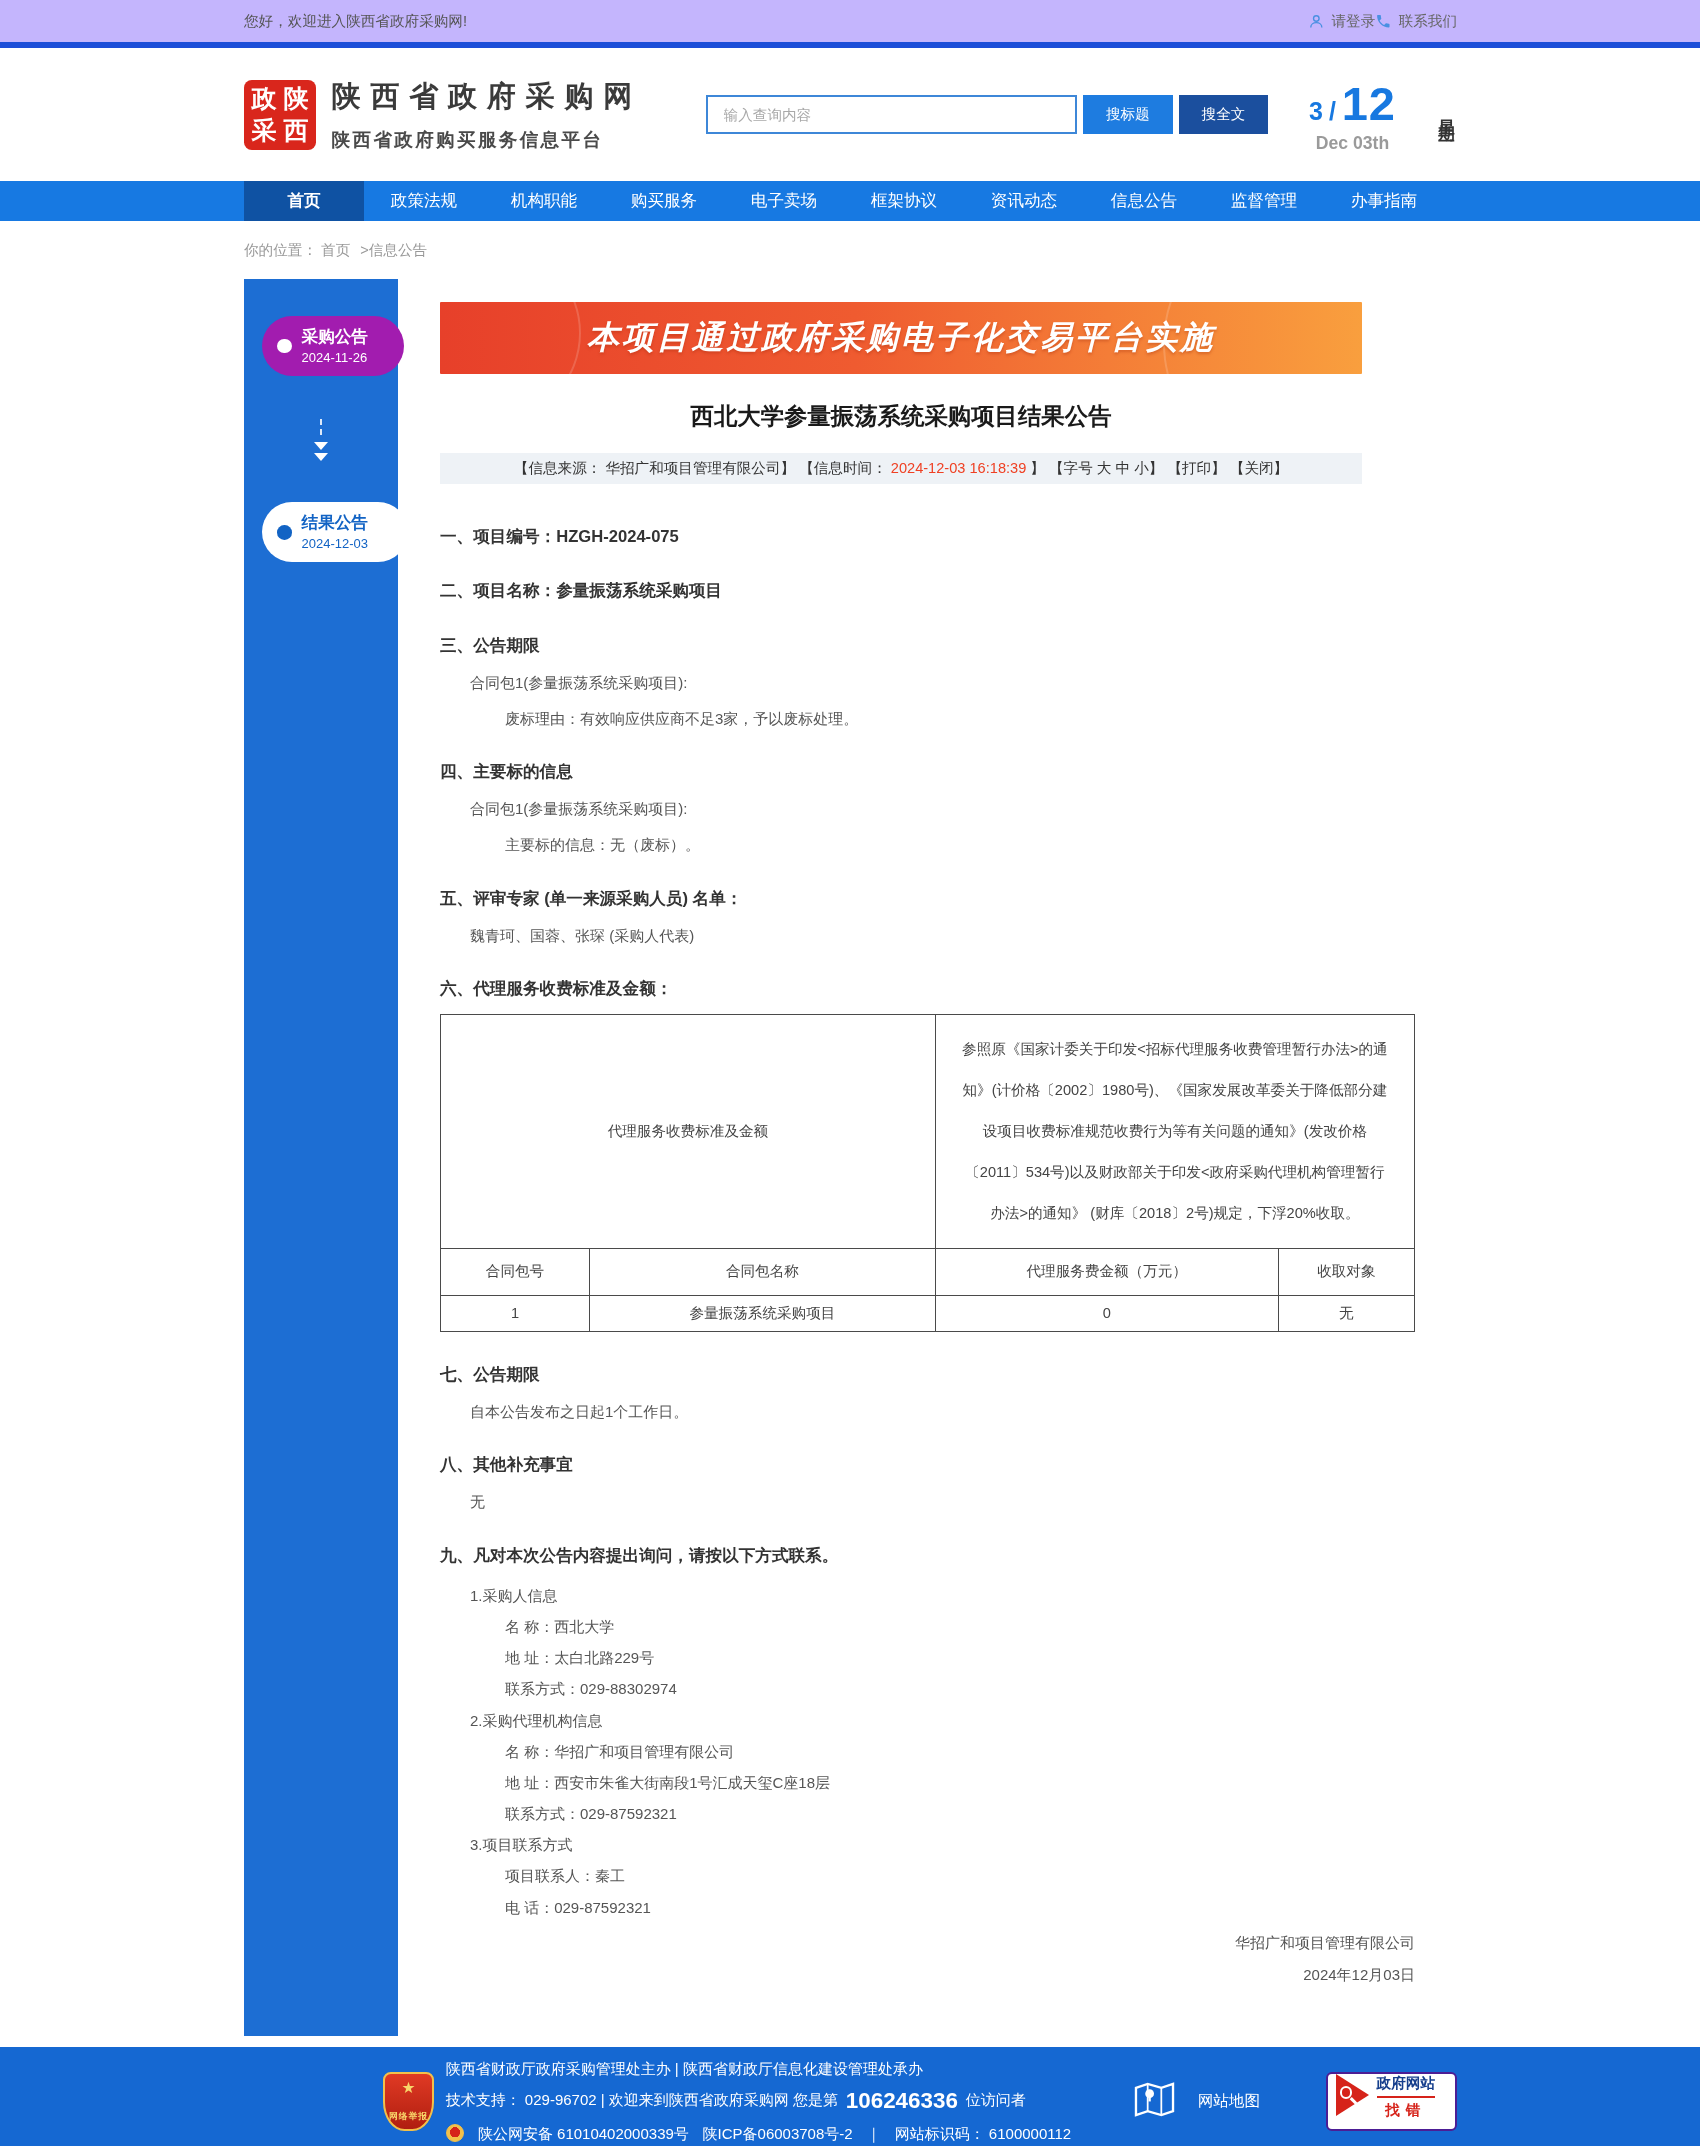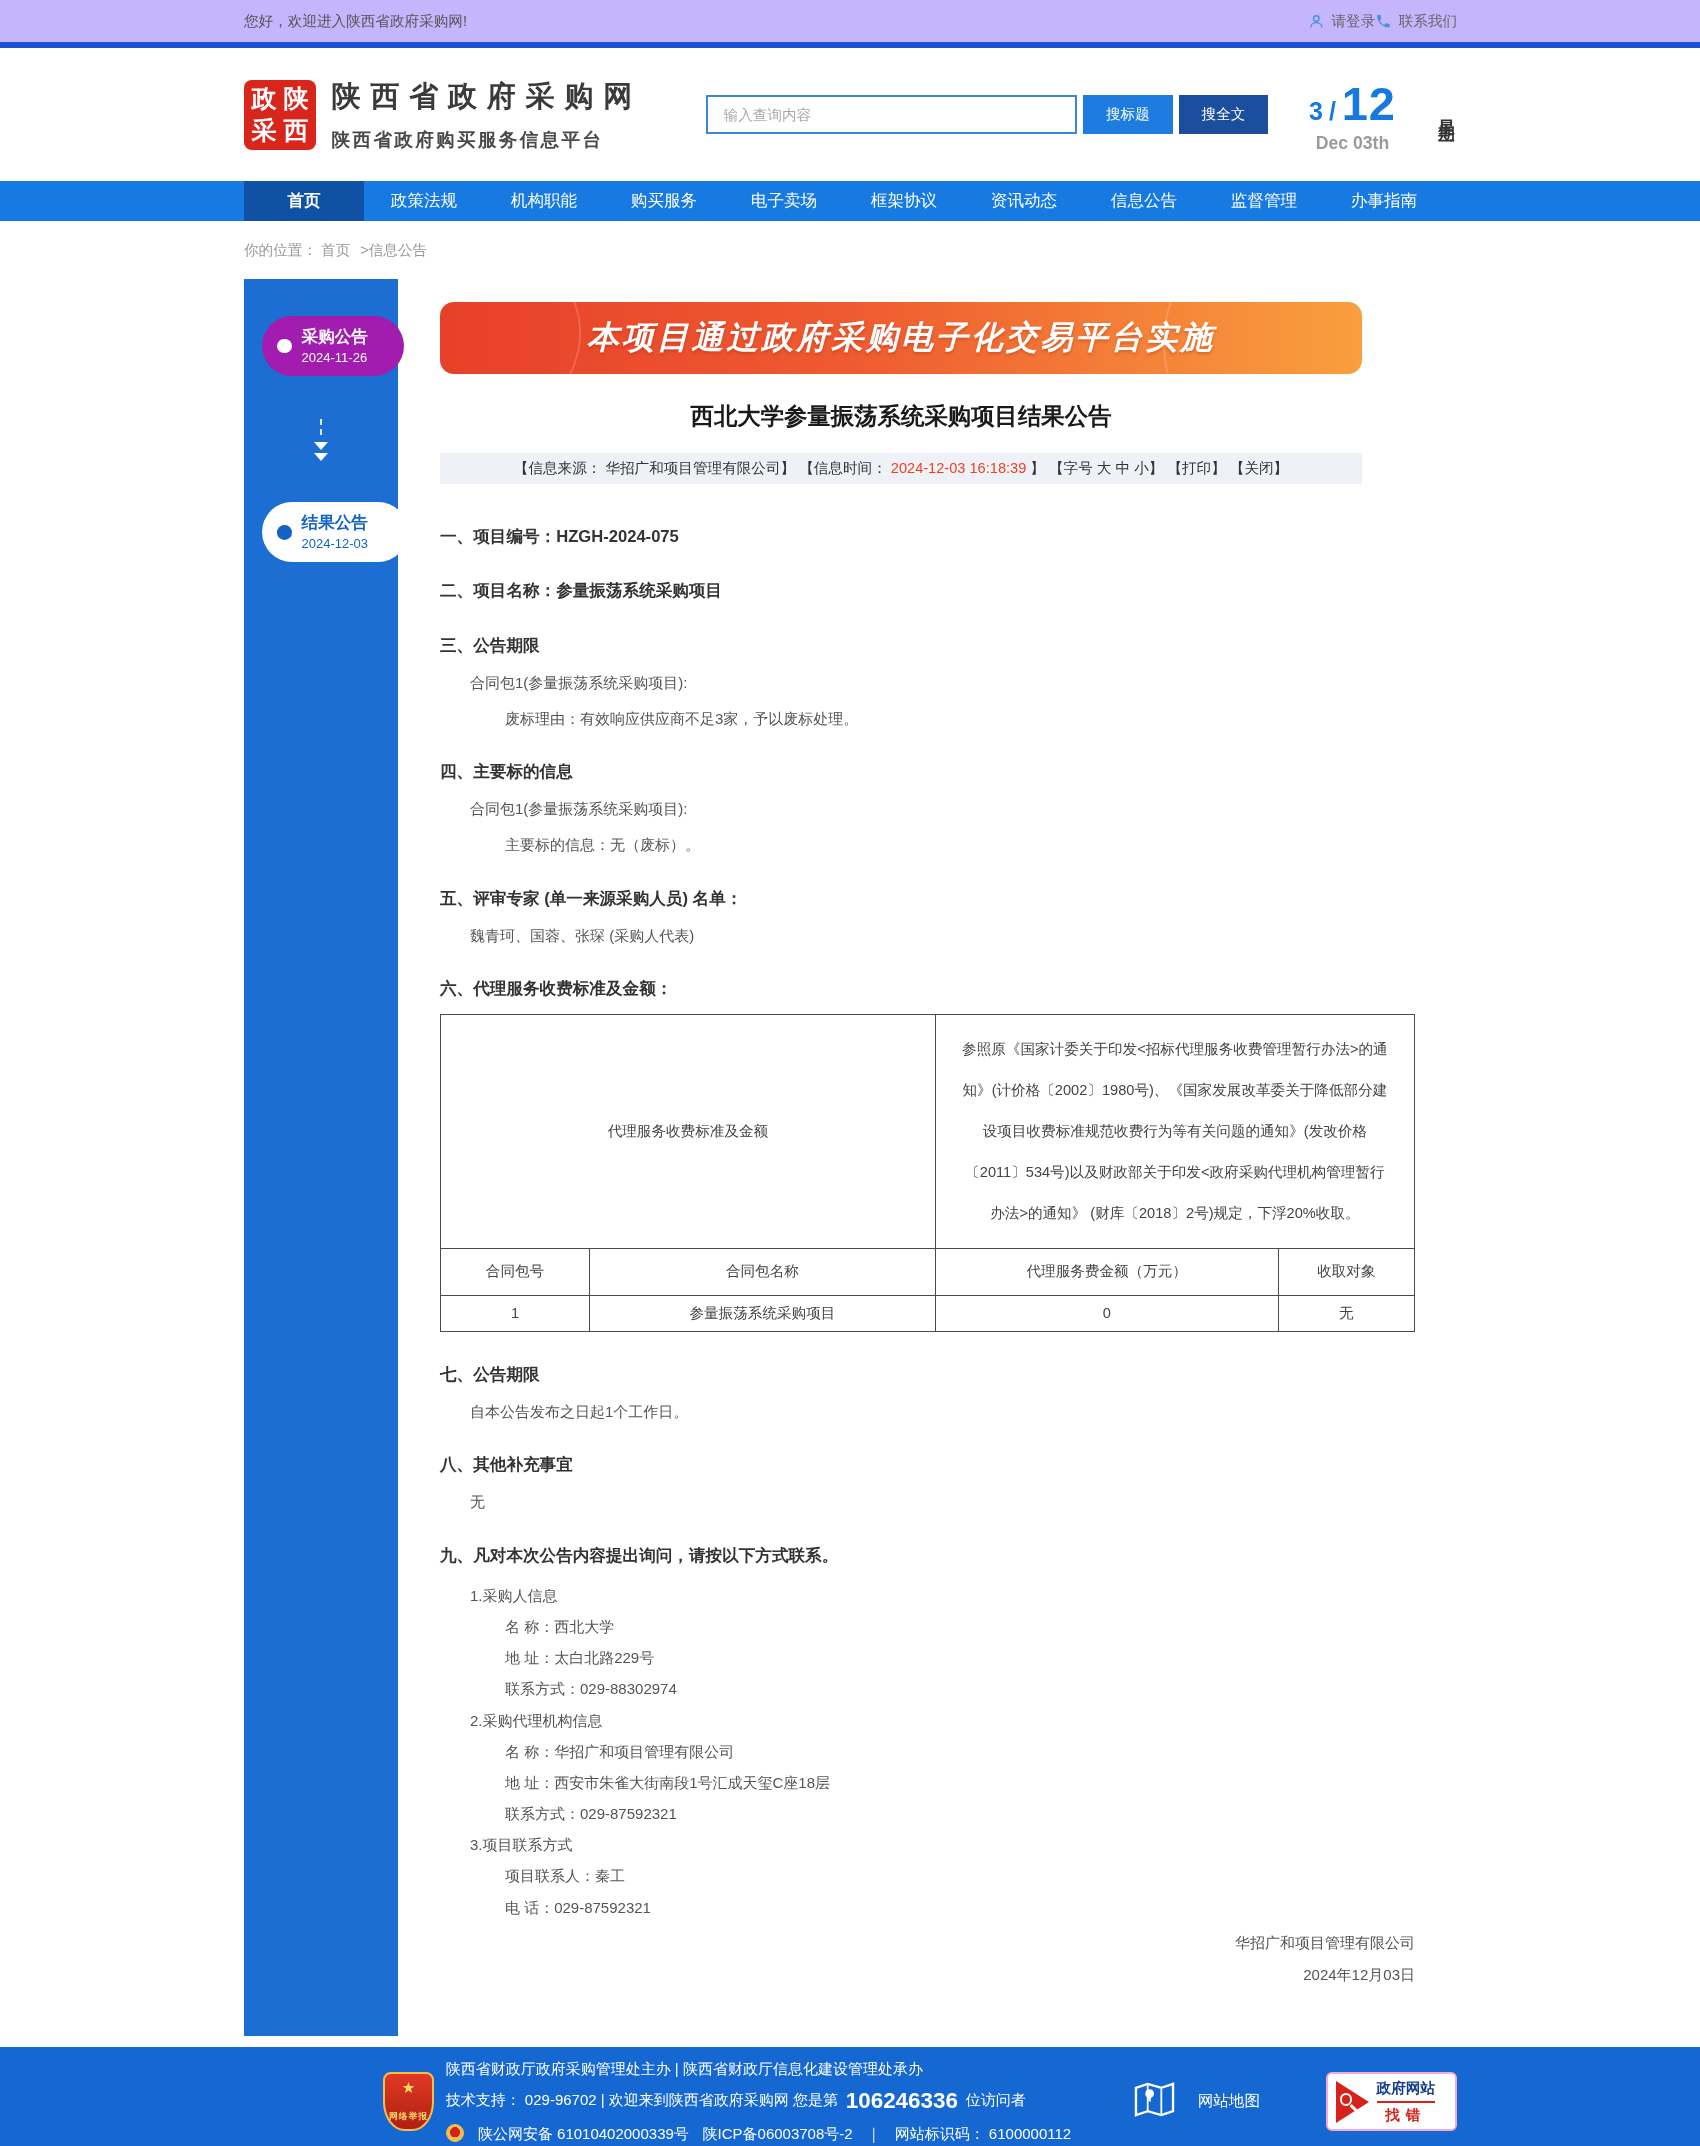--- a/index.html
+++ b/index.html
@@ -72,21 +72,21 @@
   .pill-light { background:#fff; color:#1263c4; width:146px; }
   .pill-light .dot { background:#1263c4; }
   .side-arrow { width:100%; display:flex; flex-direction:column; align-items:center; margin:43px 0 41px; }
   .dash-line { width:0; height:15.6px; border-left:2px dashed rgba(255,255,255,.85); margin-bottom:4.9px; }
   .tri { width:0; height:0; border-left:7.8px solid transparent; border-right:7.8px solid transparent;
     border-top:8.8px solid #fff; margin-top:2.9px; }
 
   .main { flex:1; background:#fff; padding:23.4px 0 0 42px; }
 
   
-  .banner { width:922px; height:72px; border-radius:14px; position:relative; overflow:hidden;
+  .banner { width:922px; height:72px; border-radius:1px; position:relative; overflow:hidden;
     background:linear-gradient(90deg,#e7402a 0%,#ef5b30 45%,#f99f3e 100%);
     display:flex; align-items:center; justify-content:center; }
   .banner::before, .banner::after { content:""; position:absolute; border:2px solid rgba(255,255,255,.16);
     border-radius:50%; }
   .banner::before { width:176px; height:176px; left:-39px; top:-59px; }
   .banner::after { width:254px; height:254px; right:-59px; top:-88px; }
   .banner-text { color:#fff; font-size:32px; font-weight:bold; font-style:italic; letter-spacing:2.9px;
     text-shadow:0 2px 2.9px rgba(160,40,10,.35); position:relative; }
   .page-title { width:922px; margin-top:26px; text-align:center; font-size:23.4px; font-weight:bold; color:#1a1a1a; }
   .meta-bar { width:922px; margin-top:20.5px; height:31px; background:#eef2f6;
@@ -128,22 +128,22 @@
   .emblem .emblem-label { color:#f8d66a; font-size:8.8px; font-weight:bold; margin-bottom:5.9px; letter-spacing:1px; }
   .footer-text { margin-left:11.7px; color:#fff; }
   .f-line { font-size:15px; line-height:1; margin-top:12.7px; display:flex; align-items:center; }
   .f-line:first-child { margin-top:0; }
   .visitor-num { font-size:22.4px; font-weight:bold; margin:0 7.8px; position:relative; top:1px; }
   .badge-icon { width:18.5px; height:18.5px; border-radius:50%; background:radial-gradient(circle at 50% 45%, #d6231a 0 42%, #f2c04a 43% 100%);
     margin-right:7.8px; flex:0 0 auto; border:1px solid #f2c04a; }
   .beian-group span { margin-right:13.7px; cursor:pointer; }
   .footer-right { margin-left:auto; display:flex; align-items:center; }
   .sitemap { display:flex; align-items:center; gap:21.5px; color:#fff; font-size:15.6px; cursor:pointer; }
-  .find-error { margin-left:66px; width:131px; height:59px; background:#fff; border:2px solid #f9a8d4;
-    border-radius:5.9px; display:flex; align-items:center; padding:0 7.8px; cursor:pointer; }
+  .find-error { margin-left:66px; width:131px; height:59px; background:#fff; border:2px solid #4c1d95;
+    border-radius:5.9px; display:flex; align-items:flex-start; padding:0 7.8px; cursor:pointer; }
   .fe-flag { width:0; height:0; border-top:21.5px solid transparent; border-bottom:21.5px solid transparent;
     border-left:33px solid #d6231a; position:relative; }
   .fe-mag { position:absolute; left:-29px; top:-8.8px; width:12.7px; height:12.7px; border:2.9px solid #fff;
     border-radius:50%; }
   .fe-mag::after { content:""; position:absolute; width:2.9px; height:7.8px; background:#fff;
     transform:rotate(-45deg); left:9.8px; top:8.8px; }
   .fe-texts { margin-left:7.8px; text-align:center; }
   .fe-top { color:#153e8c; font-size:14.6px; font-weight:bold; border-bottom:2px solid #d6231a; padding-bottom:2.9px; }
   .fe-bottom { color:#d6231a; font-size:14.6px; font-weight:bold; margin-top:2.9px; letter-spacing:5.9px; }
 </style>

